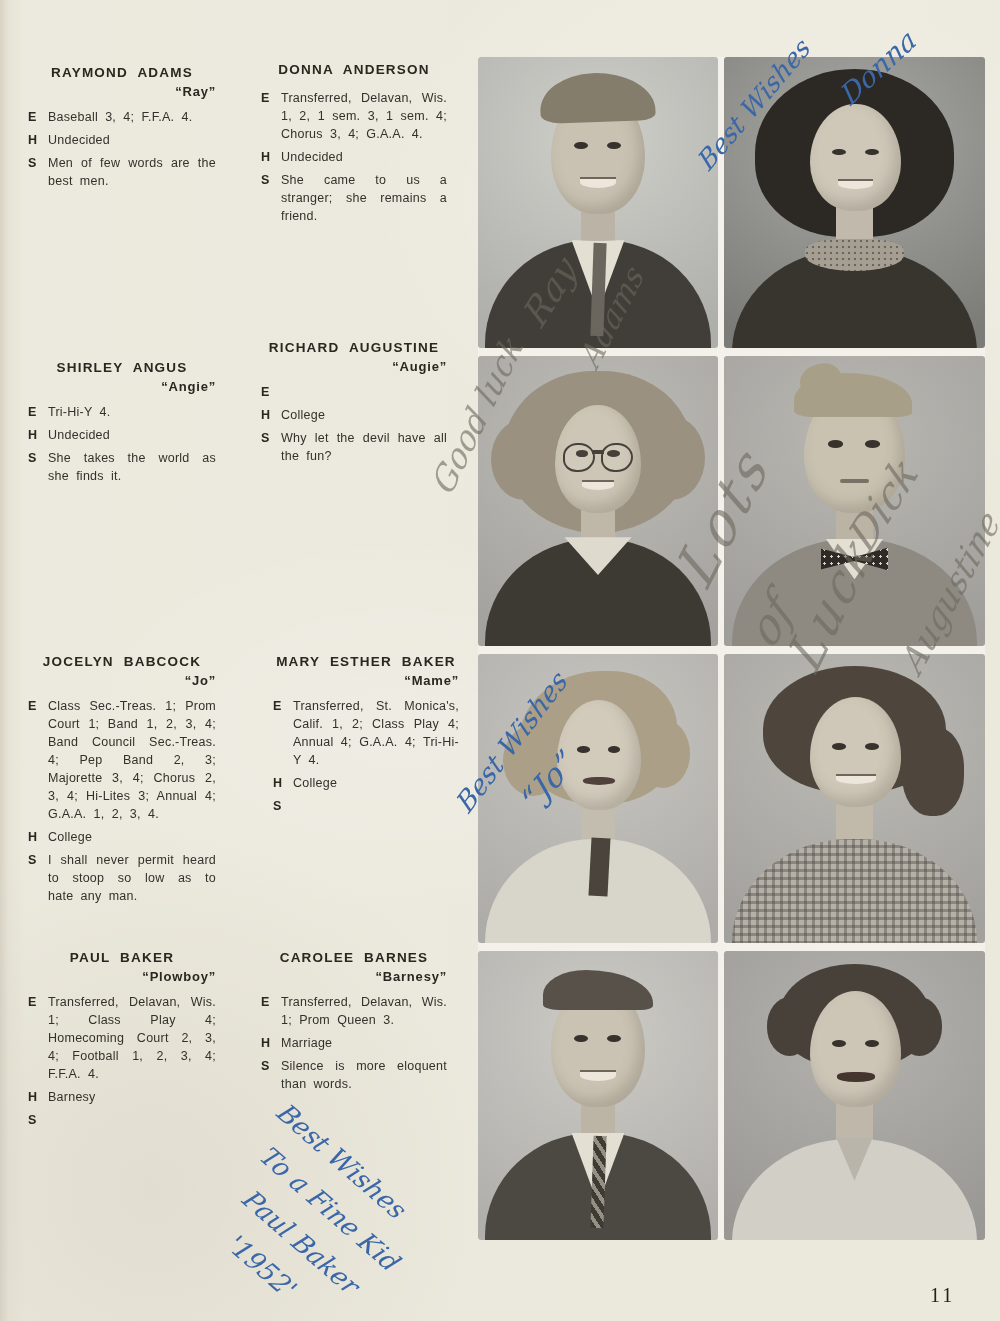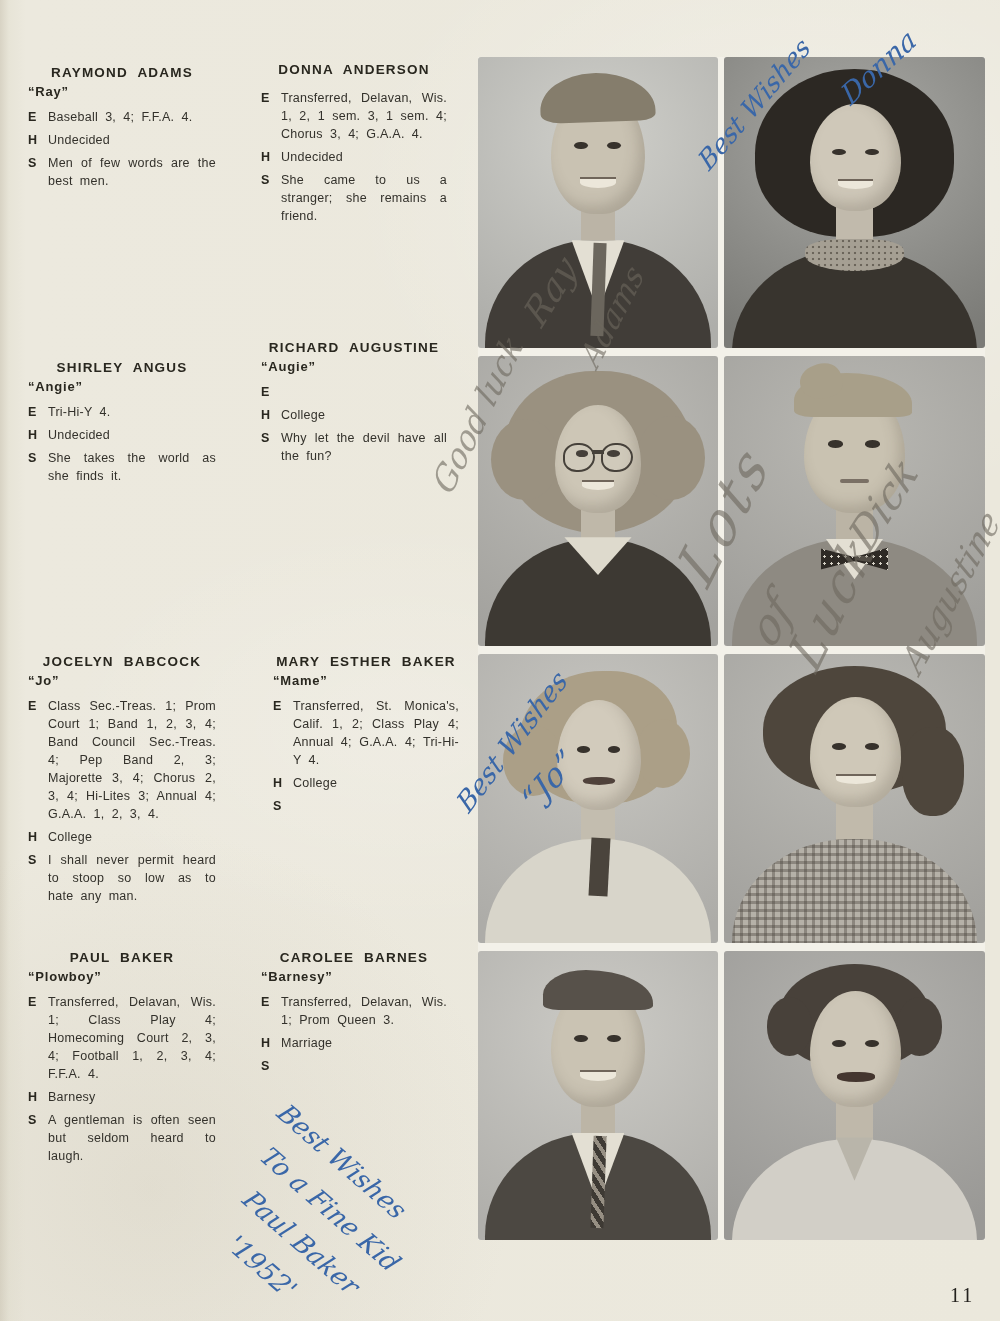--- a/index.html
+++ b/index.html
@@ -6,21 +6,21 @@
   #page{position:relative;width:1000px;height:1321px;overflow:hidden;
     font-family:"Liberation Sans",sans-serif;color:#2e2c27;
     background:
       radial-gradient(ellipse 700px 500px at 80% 15%, rgba(255,255,255,0.30), transparent 65%),
       radial-gradient(ellipse 600px 600px at 15% 90%, rgba(205,199,182,0.35), transparent 60%),
       radial-gradient(ellipse 500px 300px at 40% 55%, rgba(255,255,255,0.18), transparent 70%),
       linear-gradient(90deg,#d8d3c4 0px,#e7e4d7 9px,#ece9de 26px,#ebe8dc 100%);}
   
   .entry{position:absolute;}
   .ename{font-size:13.5px;font-weight:bold;text-align:center;letter-spacing:1.2px;word-spacing:5px;margin-bottom:4px;color:#29271f;}
-  .enick{font-size:13px;font-weight:bold;text-align:left;letter-spacing:0.8px;margin-bottom:9px;color:#29271f;}
+  .enick{font-size:13px;font-weight:bold;text-align:right;letter-spacing:0.8px;margin-bottom:9px;color:#29271f;}
   .no-nick .ename{margin-bottom:12px;}
   .erow{display:flex;font-size:12.5px;line-height:18px;margin-bottom:5px;}
   .k{width:20px;flex:none;font-weight:bold;color:#29271f;}
   .v{flex:1;text-align:justify;letter-spacing:0.25px;word-spacing:3.5px;color:#33312b;}
   
   #grid-backing{position:absolute;left:478px;top:57px;width:507px;height:1183px;background:#f3f1e9;}
   .photo{position:absolute;overflow:hidden;border-radius:3px;}
   .photo div{position:absolute;}
   .phbg{left:0;top:0;right:0;bottom:0;background:radial-gradient(ellipse 95% 75% at 50% 28%, var(--bg1), var(--bg2));}
   .neck{left:43%;top:46%;width:14%;height:22%;background:var(--skin);filter:brightness(0.93);}
@@ -99,21 +99,21 @@
   .p8 .lips{left:29%;width:42%;height:8%;background:#44362f;}
   .vneck{left:43%;top:64.5%;width:14%;height:15%;background:#b9b5aa;clip-path:polygon(0 0,100% 0,50% 100%);}
   
   .hw{position:absolute;font-family:"DejaVu Serif",serif;font-style:italic;white-space:nowrap;
       transform-origin:0 50%;pointer-events:none;}
   .ink{color:#3a67a8;}
   .pencil{color:rgba(108,103,94,0.60);}
   .sigblock{transform:rotate(41deg) skewX(-6deg);transform-origin:0 0;font-size:26px;line-height:44px;}
   .sigblock .sl{white-space:nowrap;}
   
-  .pagenum{position:absolute;left:950px;top:1284px;font-family:"Liberation Serif",serif;
+  .pagenum{position:absolute;left:930px;top:1284px;font-family:"Liberation Serif",serif;
       font-size:20px;letter-spacing:3px;color:#23211d;}
 </style>
 </head>
 <body>
 
 <div id="page">
 
   <div class="entry" style="left:28px;top:65px;width:188px">
     <div class="ename">RAYMOND ADAMS</div>
     <div class="enick">“Ray”</div>
@@ -219,37 +219,37 @@
     <div class="erow">
         <span class="k">E</span>
         <span class="v">Transferred, Delavan, Wis. 1; Class Play 4; Homecoming Court 2, 3, 4; Football 1, 2, 3, 4; F.F.A. 4.</span>
       </div>
     <div class="erow">
         <span class="k">H</span>
         <span class="v">Barnesy</span>
       </div>
     <div class="erow">
         <span class="k">S</span>
-        <span class="v">A gentleman is often seen but seldom heard to laugh.</span>
       </div>
   </div>
 
   <div class="entry" style="left:261px;top:950px;width:186px">
     <div class="ename">CAROLEE BARNES</div>
     <div class="enick">“Barnesy”</div>
     <div class="erow">
         <span class="k">E</span>
         <span class="v">Transferred, Delavan, Wis. 1; Prom Queen 3.</span>
       </div>
     <div class="erow">
         <span class="k">H</span>
         <span class="v">Marriage</span>
       </div>
     <div class="erow">
         <span class="k">S</span>
+        <span class="v">Silence is more eloquent than words.</span>
       </div>
   </div>
 
   <div id="grid-backing"></div>
 
   <div class="photo p1" style="left:478px;top:57px;width:240px;height:291px">
     <div class="phbg"></div>
     <div class="neck"></div>
     <div class="face">
       <div class="eye eL"></div>

